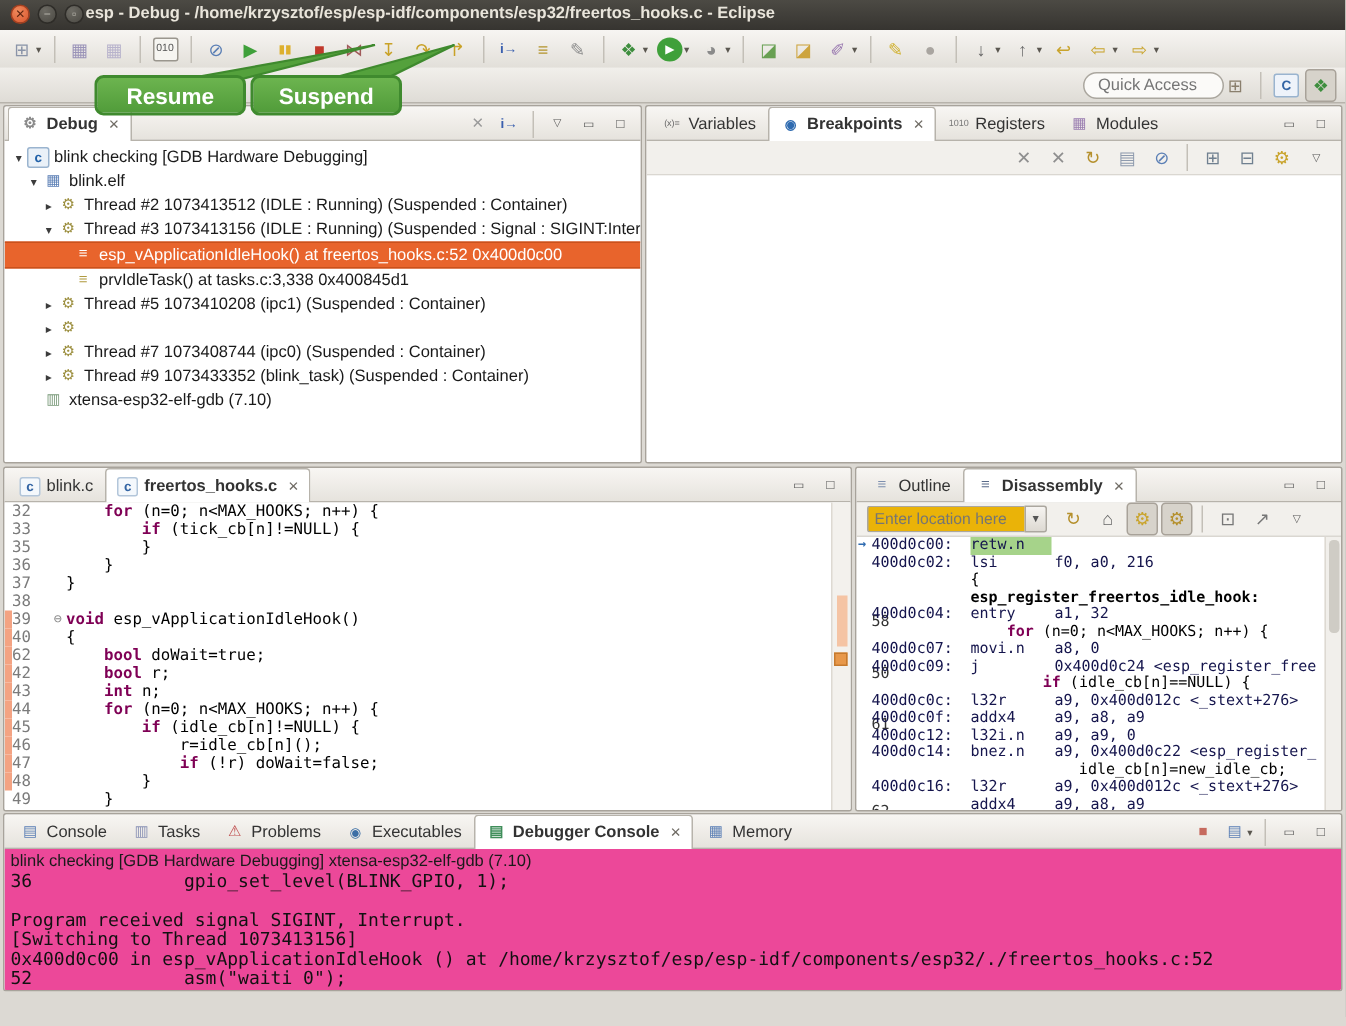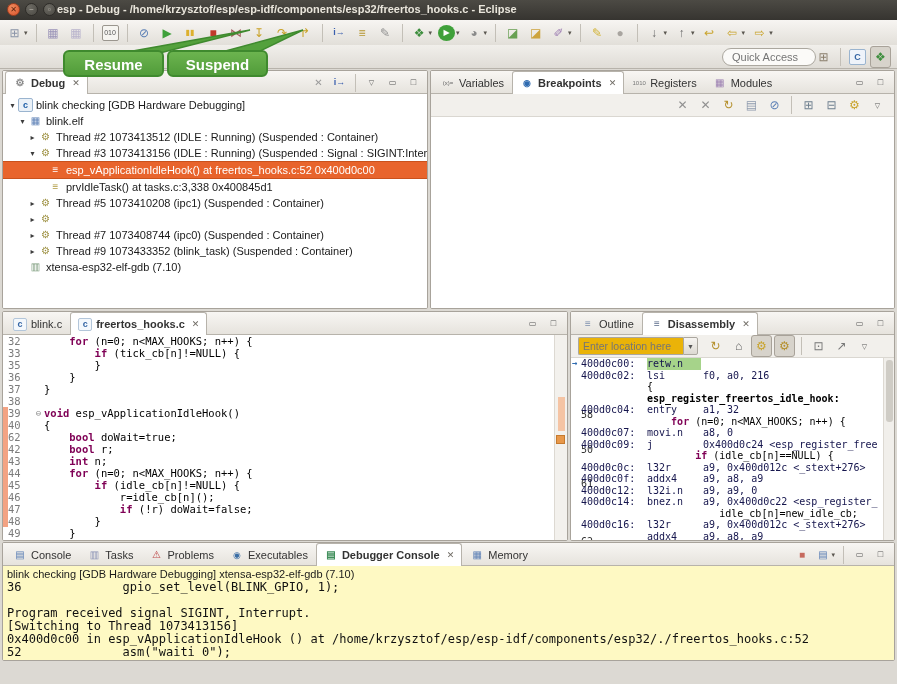--- a/index.html
+++ b/index.html
@@ -97,21 +97,21 @@
   .dcontent{position:absolute;left:76px;right:0;}
   .dm{display:inline-block;min-width:56px;color:#15154d;}
   .dm.cur{background:#a6d38a;min-width:0;padding-right:18px;}
   .da{color:#15154d;}
   .dsrc{color:#000;}
   .dlabel{font-weight:bold;color:#000;}
   .dscroll{position:absolute;right:0;top:46px;width:10px;bottom:0;background:#f1efeb;border-left:1px solid #ddd9d2;}
   .dthumb{position:absolute;right:1px;top:2px;width:7px;height:62px;background:#cfccc5;border-radius:3px;}
 
   
-  .conbody{position:absolute;left:0;top:23px;right:0;bottom:0;background:#fef9c3;overflow:hidden;}
+  .conbody{position:absolute;left:0;top:23px;right:0;bottom:0;background:#ec4899;overflow:hidden;}
   .conhdr{font:11px "Liberation Sans",sans-serif;color:#1a1a1a;padding:2px 4px 1px 4px;white-space:nowrap;}
   .conline{height:13px;line-height:13px;font-family:"DejaVu Sans Mono",monospace;font-size:12px;
     white-space:pre;padding-left:4px;color:#111;}
 
   .bstrip{position:absolute;left:0;top:661px;width:897px;height:23px;background:#dcd9d3;}
 </style>
 </head>
 <body>
 
 <div class="win">

